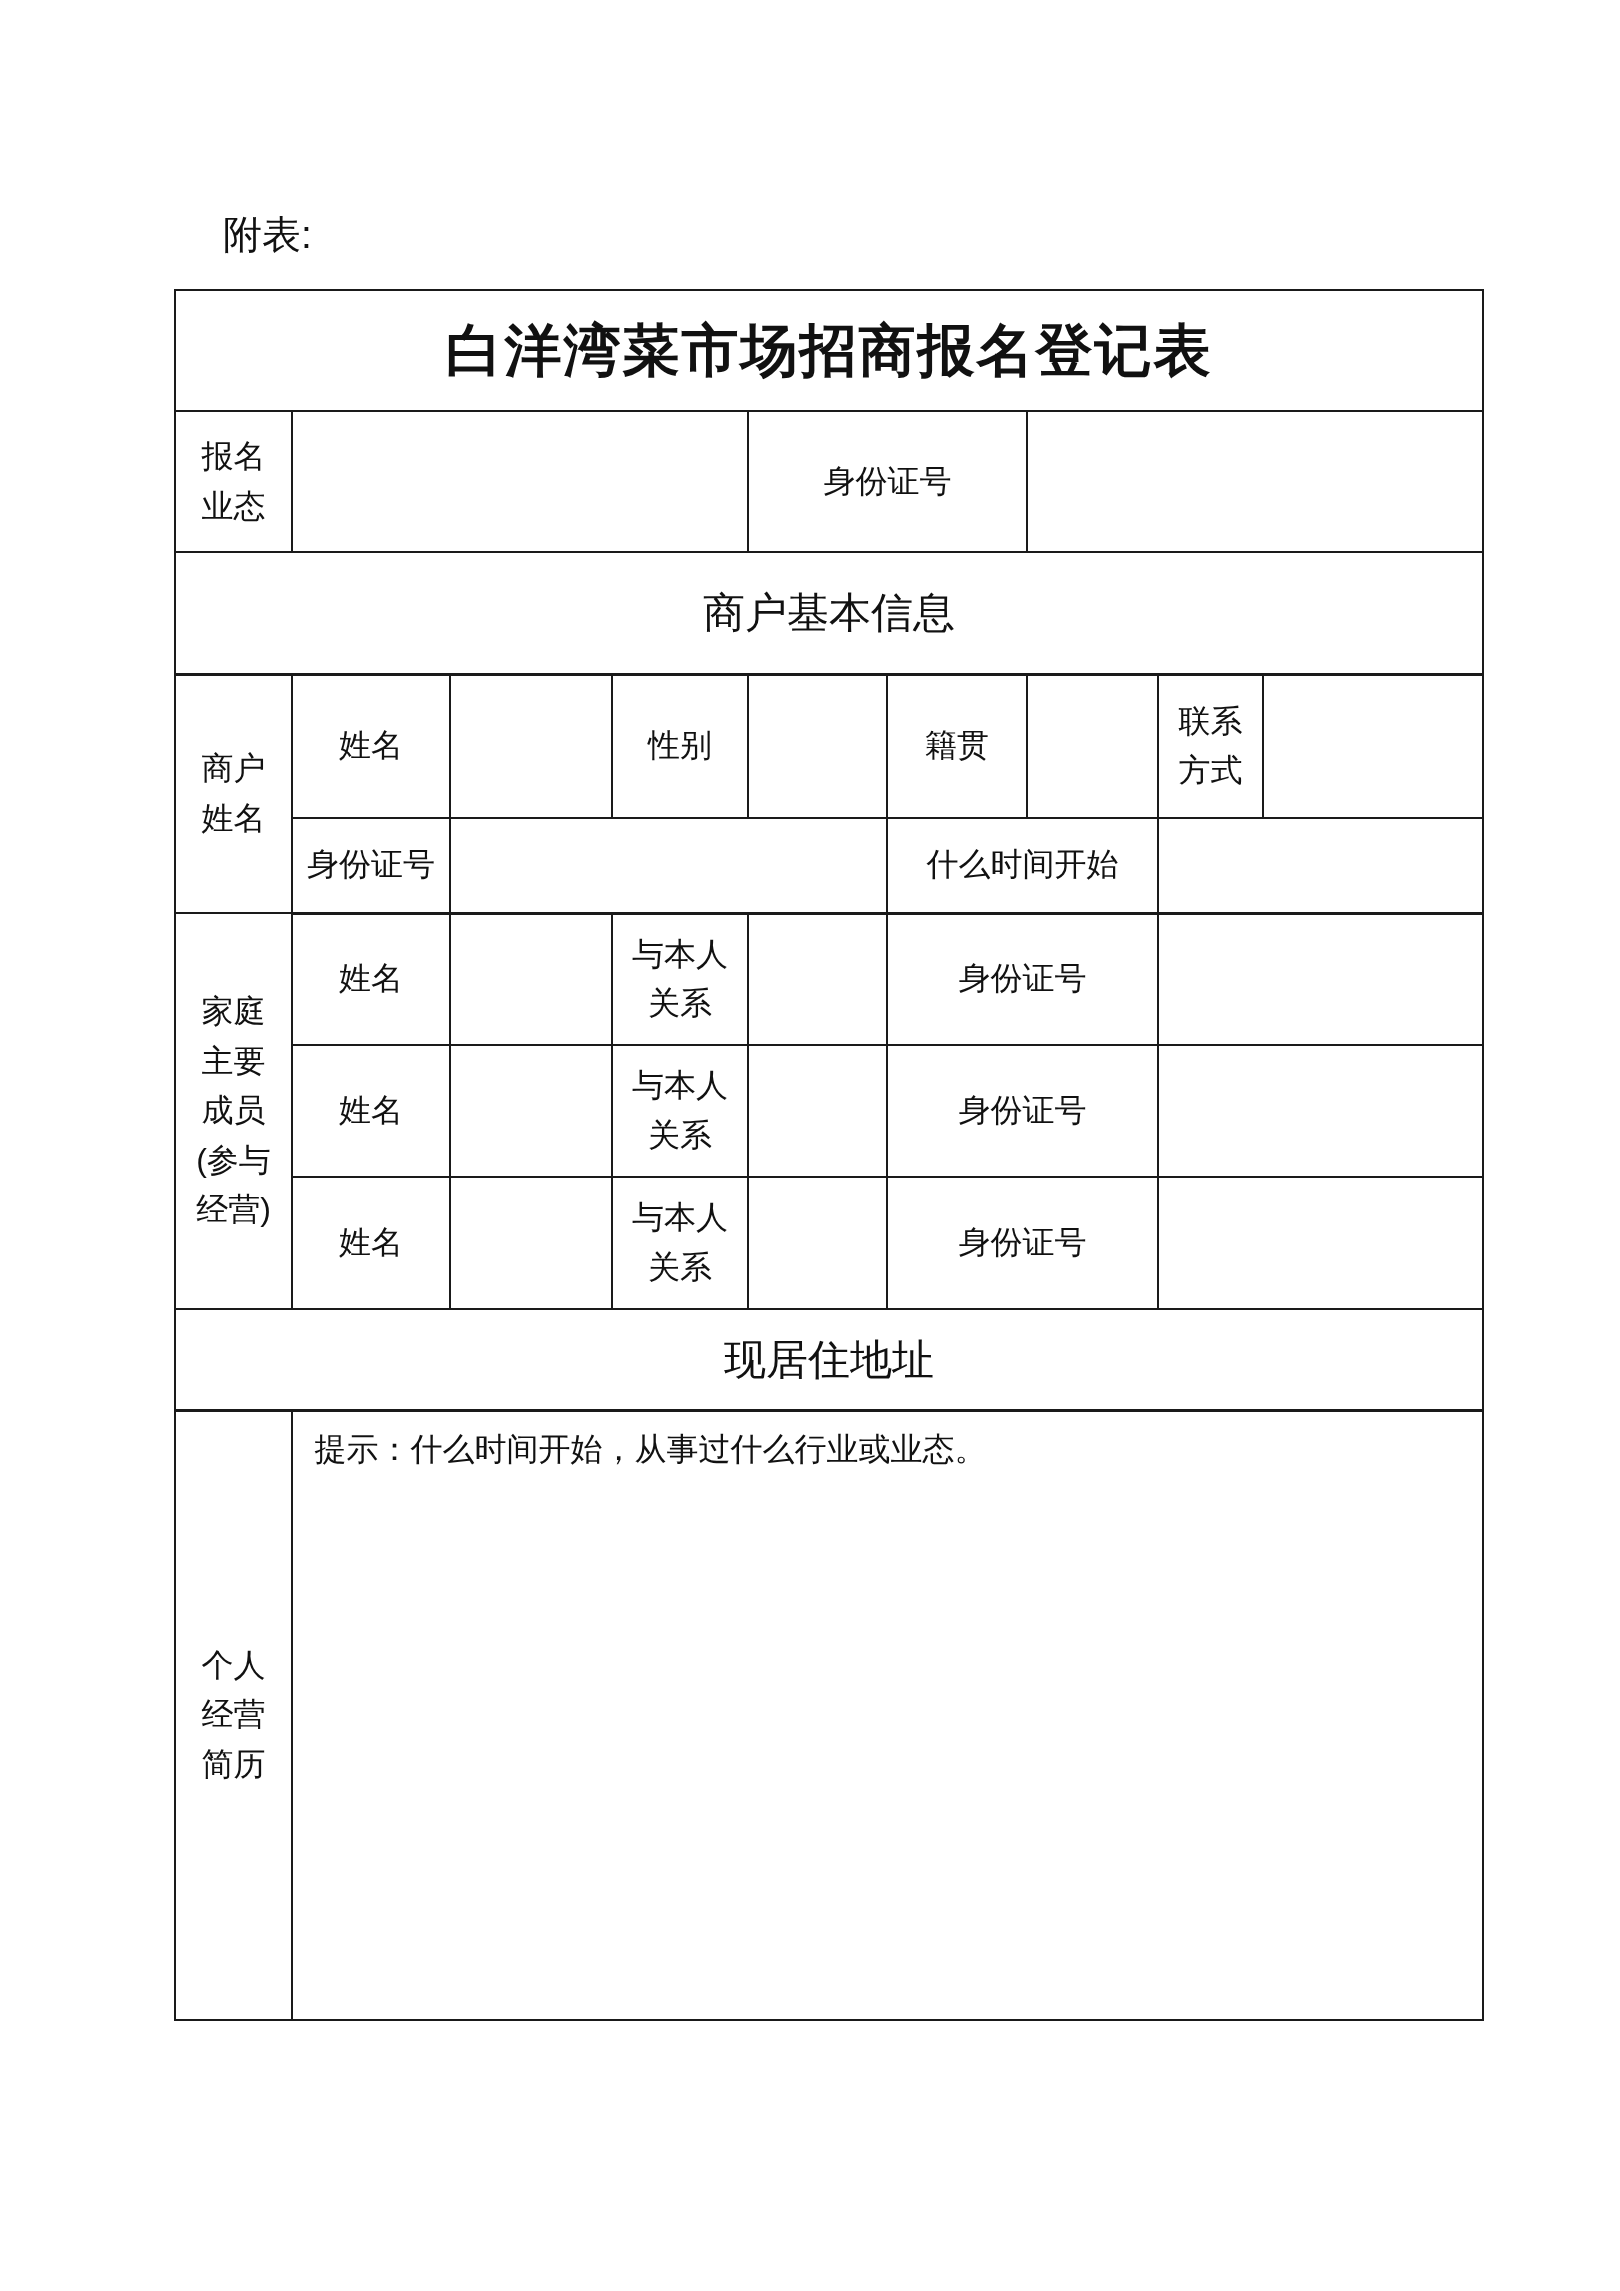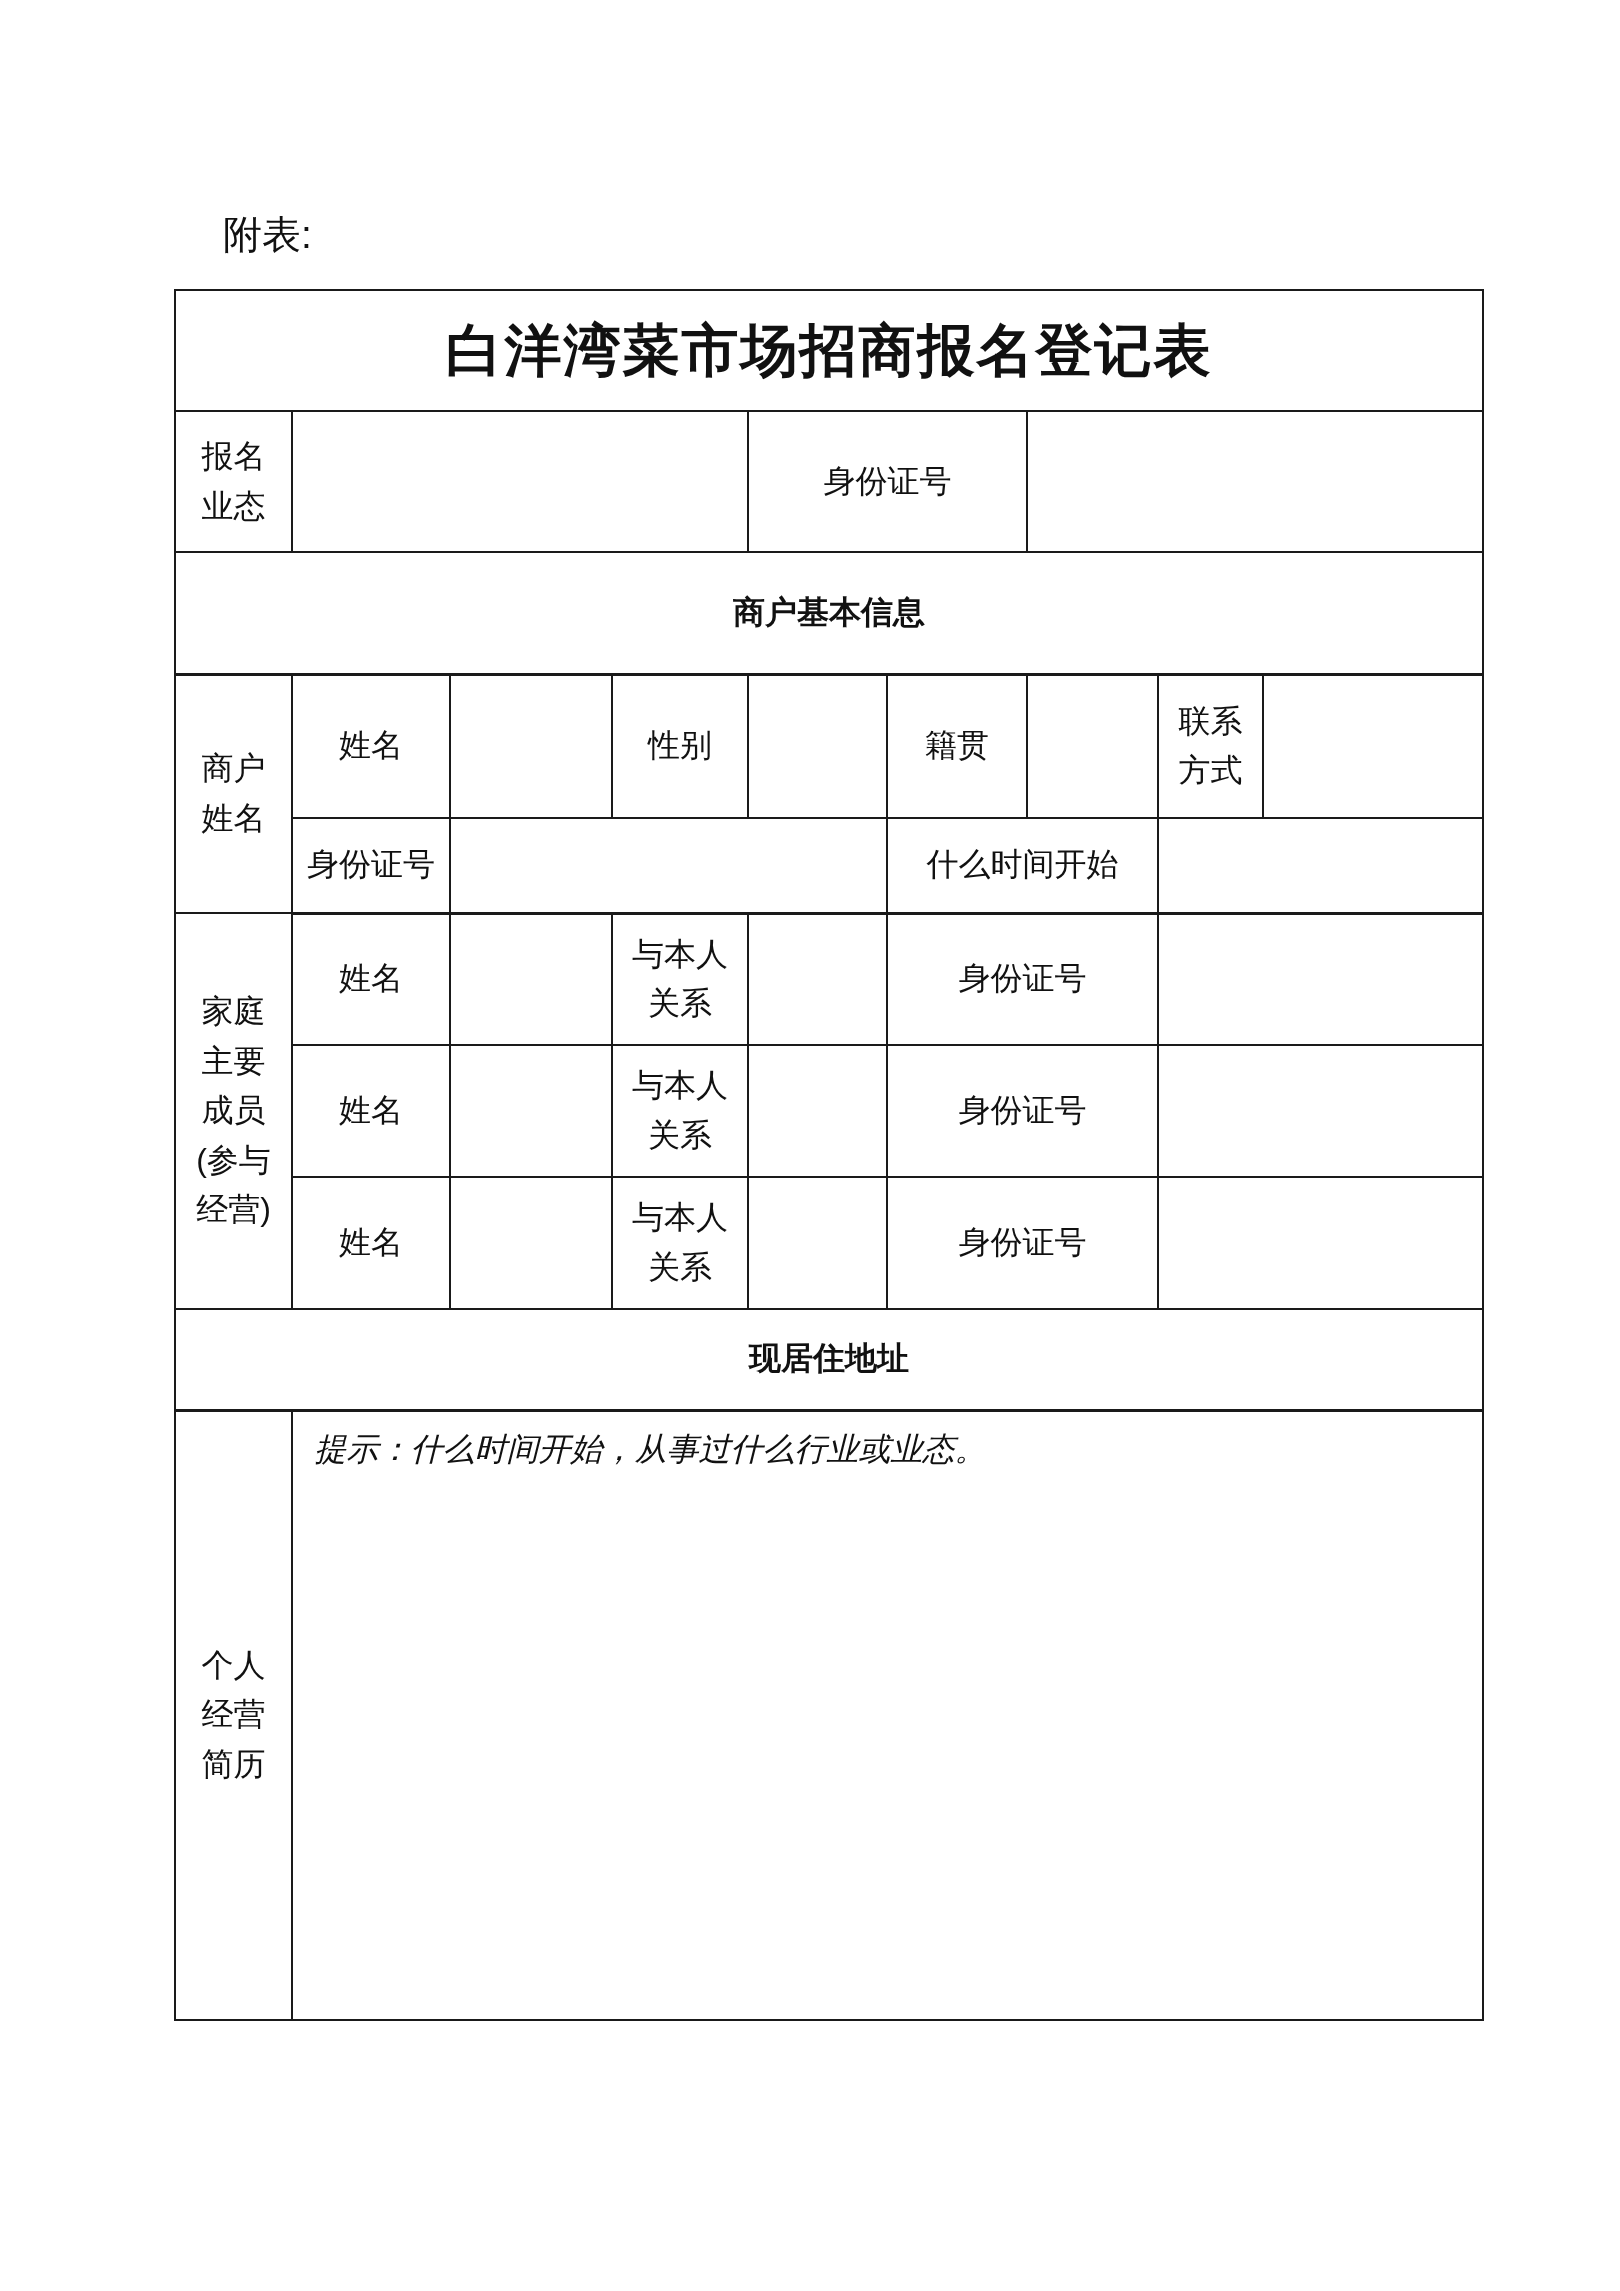--- a/index.html
+++ b/index.html
@@ -35,28 +35,27 @@
     color: #111;
     overflow: hidden;
   }
   tr.hb > td { border-bottom-width: 3.9px; }
   td.title-cell {
     font-size: 57px;
     font-weight: bold;
     letter-spacing: 2px;
   }
   td.section-cell {
-    font-size: 32px;
-    font-weight: bold;
+    font-size: 42px;
+    font-weight: normal;
   }
   td.hint-cell {
     text-align: left;
     vertical-align: top;
     padding: 13.7px 19.6px 0 21.6px;
-    font-style: italic;
   }
   .lbl-line { display: block; }
 </style>
 </head>
 <body>
 
 <div class="attach-label">附表:</div>
 
 <table class="form">
   <colgroup>

